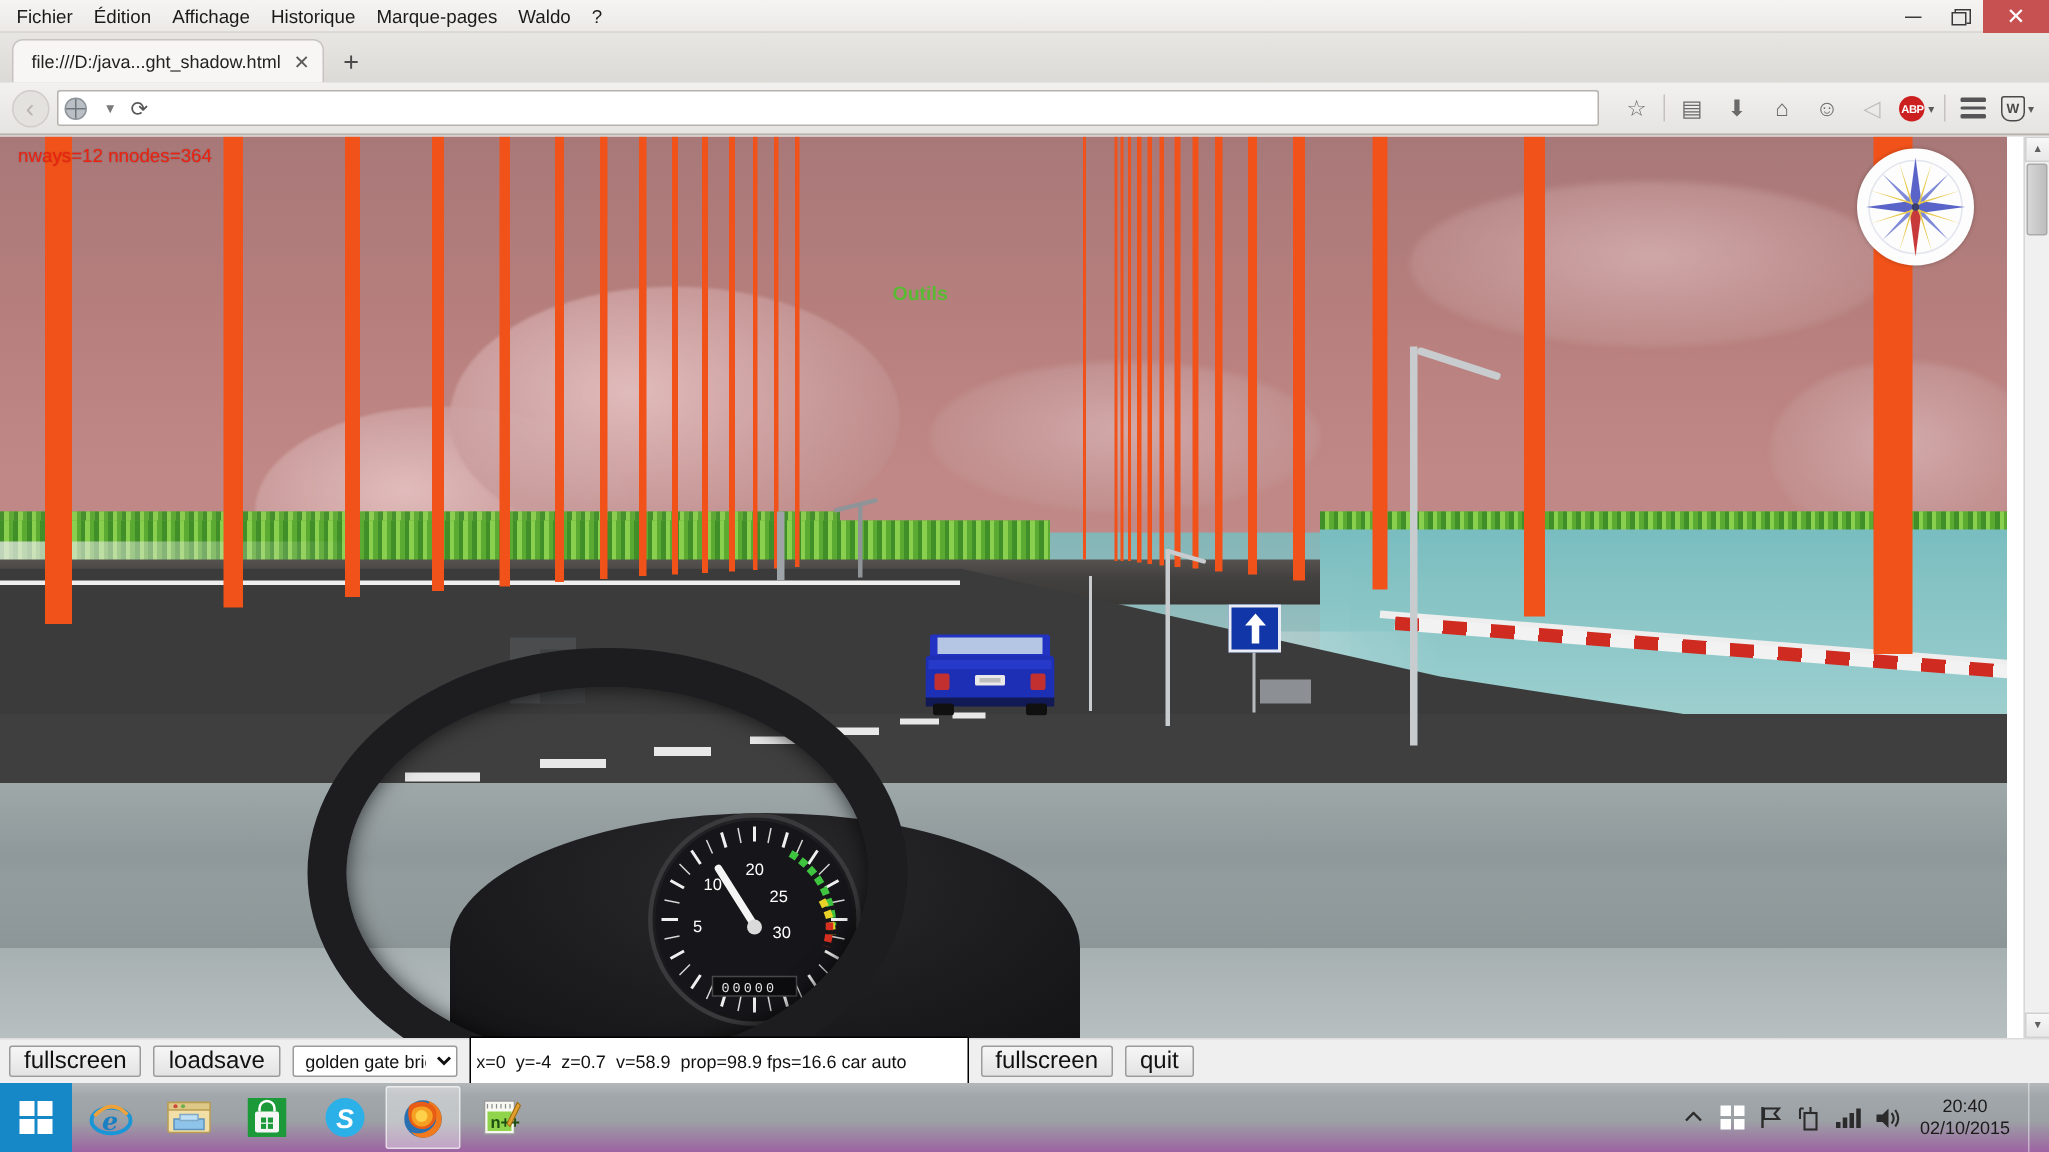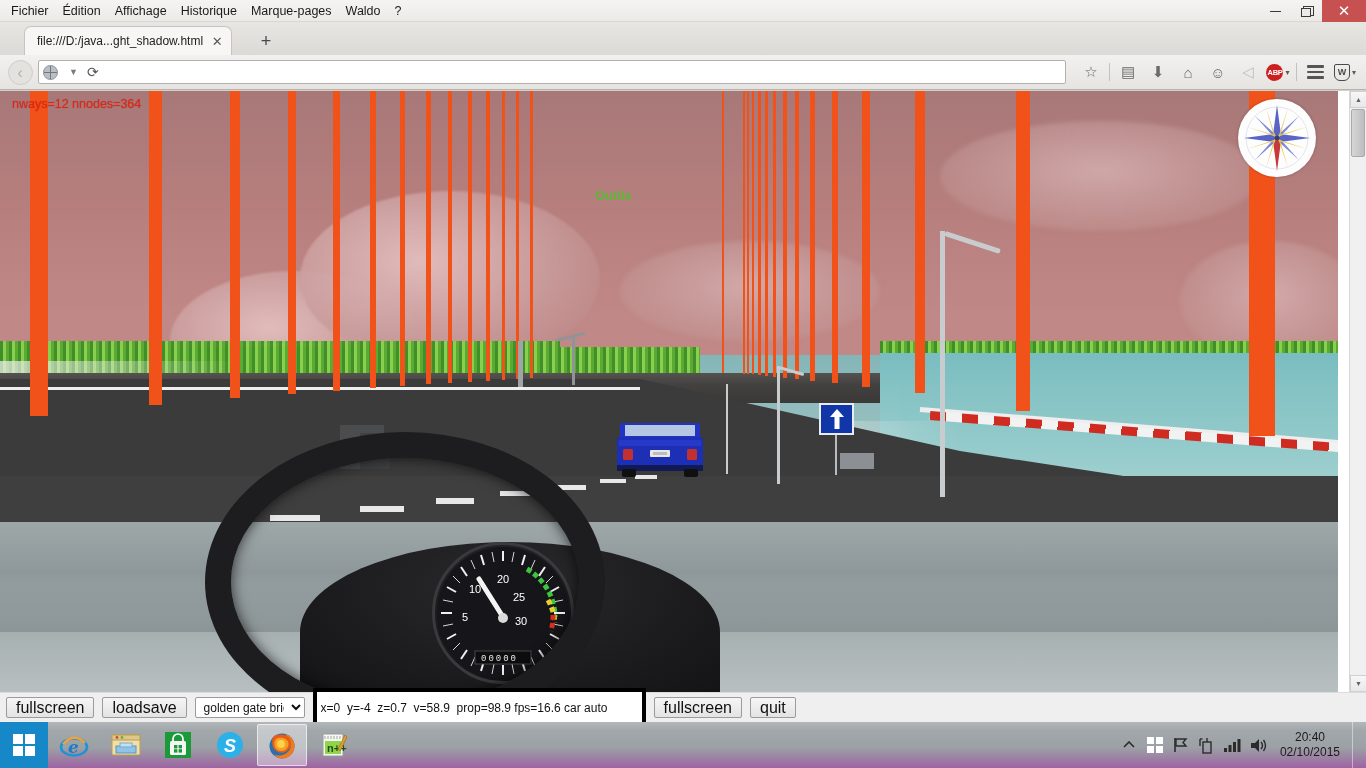--- a/index.html
+++ b/index.html
@@ -40,21 +40,21 @@
   .glyph-restore:after {
     content: ""; position: absolute; left: 0; top: 2px; width: 8px; height: 7px;
     border: 1px solid #3a3a3a; background: #eceae7;
   }
   .glyph-x { font-size: 15px; line-height: 15px; font-family: "DejaVu Sans", sans-serif; }
 
   
   .tabstrip {
     position: absolute; top: 22px; left: 0; width: 1366px; height: 33px;
     background: linear-gradient(to bottom, #e8e6e3 0%, #dcdad7 100%);
-    display: flex; align-items: flex-end; padding-left: 24px; gap: 16px;
+    display: flex; align-items: flex-end; padding-left: 8px;
   }
   .tab {
     position: relative; height: 29px; min-width: 160px; max-width: 230px;
     background: #f7f6f5;
     border: 1px solid #c6c3c0; border-bottom: none;
     border-top-left-radius: 7px; border-top-right-radius: 7px;
     display: flex; align-items: center; padding: 0 6px 0 12px;
     font-size: 12px; color: #222; cursor: default;
   }
   .tab-label {
@@ -324,21 +324,21 @@
     border: 1px solid #9b9b9b; border-radius: 2px; cursor: pointer;
     font-family: "Liberation Sans", sans-serif; line-height: 19px;
   }
   .sel {
     height: 21px; font-size: 12px; color: #111; background: #fff;
     border: 1px solid #9b9b9b; border-radius: 2px; padding: 0 4px; cursor: pointer;
     font-family: "Liberation Sans", sans-serif; width: 110px;
   }
   .txtin {
     height: 21px; width: 333px; font-size: 12px; color: #111;
-    background: #fff; border: 4px solid #000000; border-radius: 1px;
+    background: #fff; border: 1px solid #000000; border-radius: 1px;
     padding: 16px 4px; font-family: "Liberation Sans", sans-serif;
   }
   .spacer-flex { flex: 1; }
 
   
   .taskbar {
     position: absolute; top: 722px; left: 0; width: 1366px; height: 46px;
     background: linear-gradient(to bottom, #b3b7ba 0%, #a2a7ab 18%, #9ca1a5 55%, #9096 100%);
     background-color: #a0a5a9;
     display: flex; align-items: center;

